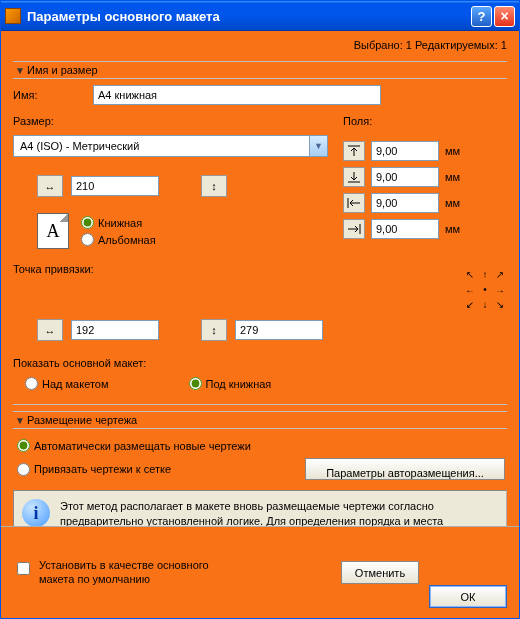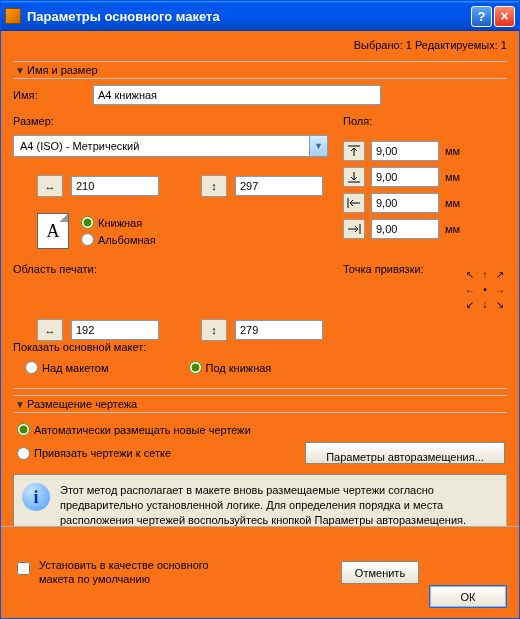--- a/index.html
+++ b/index.html
@@ -159,21 +159,21 @@
     grid-template-columns: repeat(3,14px);
     grid-template-rows: repeat(3,14px);
     gap:1px;
     margin-top:4px;
   }
   .anchor-grid .cell {
     display:flex; align-items:center; justify-content:center;
     font-size:10px; cursor:pointer;
   }
 
-  .show-block { }
+  .show-block { margin-top: 16px; }
   .show-opts { display:flex; gap:80px; margin-top:8px; padding-left:12px; }
 
   .place-block { margin-top:10px; }
   .place-row { display:flex; align-items:center; justify-content:space-between; margin-top:6px; padding-left:4px; padding-right:2px; }
   .wide-btn {
     width: 200px; height: 22px;
     border: 1px solid #888;
     background: linear-gradient(to bottom,#fff,#e8e4d4);
     display:flex; align-items:flex-end; justify-content:center;
     cursor:pointer;
@@ -254,21 +254,20 @@
         <div class="combo">
           <span>A4 (ISO) - Метрический</span>
           <span class="carrow">▼</span>
         </div>
 
         <div class="dim-row">
           <div class="dim-icon">↔</div>
           <input type="text" class="tfield dim-input" value="210" style="">
           <div style="width:26px"></div>
           <div class="dim-icon">↕</div>
-          <input type="text" class="tfield dim-input" value="297" style="">
         </div>
 
         <div class="orient-block">
           <div class="page-icon">
               <span>A</span>
             </div>
           <div class="radio-stack">
             <label class="radio-lbl">
               <input type="radio" name="orient" checked="" style="">
               <span>Книжная</span>
@@ -326,21 +325,20 @@
               </svg>
             </div>
           <input type="text" class="tfield margin-input" value="9,00" style="">
           <span class="unit">мм</span>
         </div>
       </div>
     </div>
 
     <div class="print-area">
       <div class="two-hdr">
-        <div class="pa">Область печати:</div>
         <div style="flex:1; display:flex; justify-content:space-between; align-items:flex-start;">
           <div>Точка привязки:</div>
           <div class="anchor-grid">
             <div class="cell">↖</div>
             <div class="cell">↑</div>
             <div class="cell">↗</div>
             <div class="cell">←</div>
             <div class="cell">•</div>
             <div class="cell">→</div>
             <div class="cell">↙</div>

